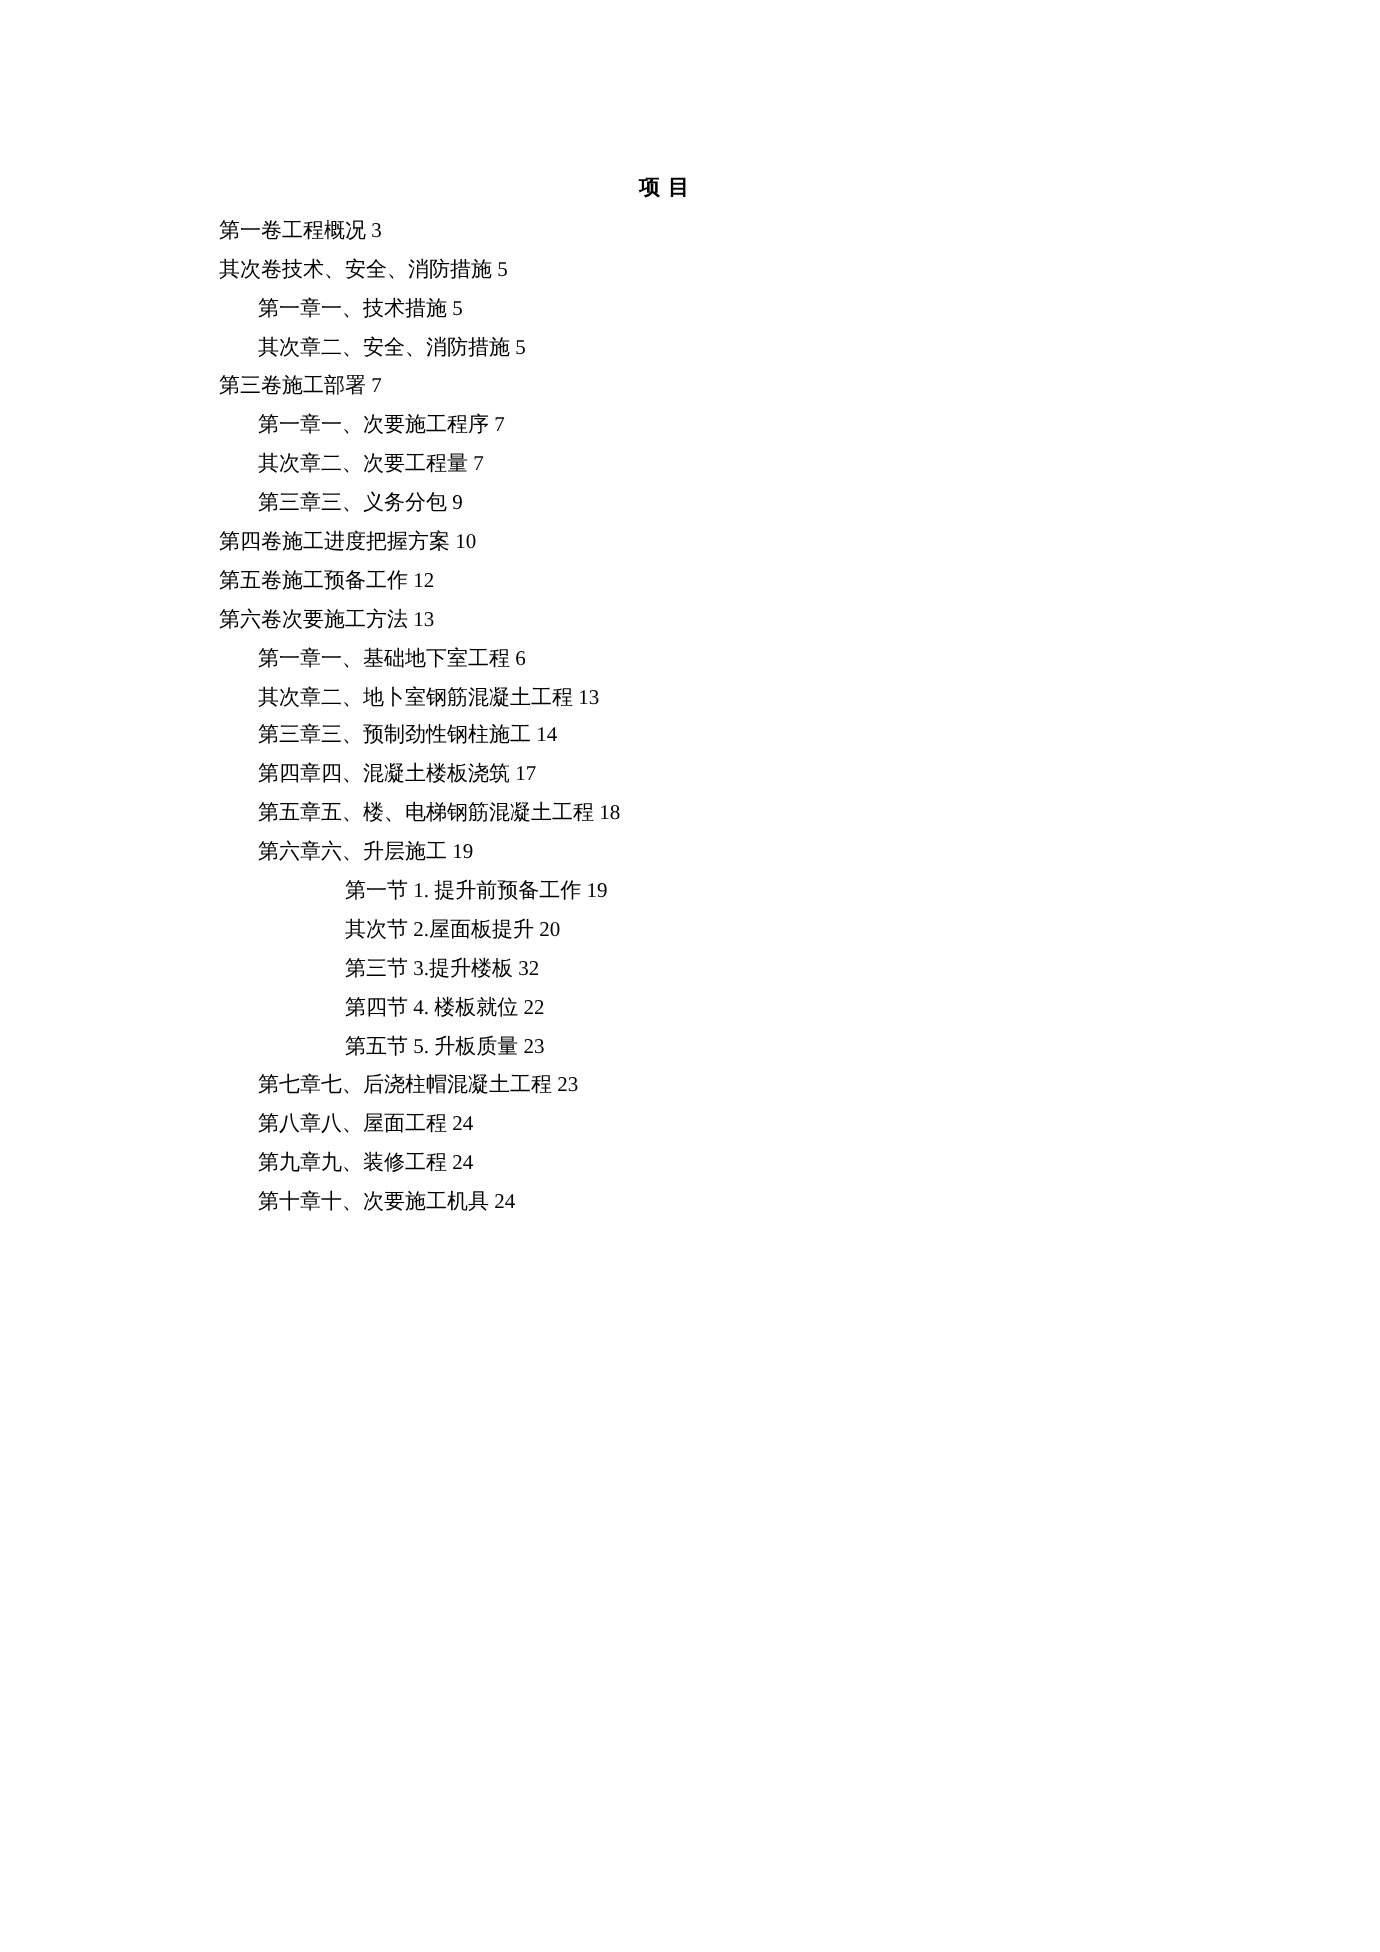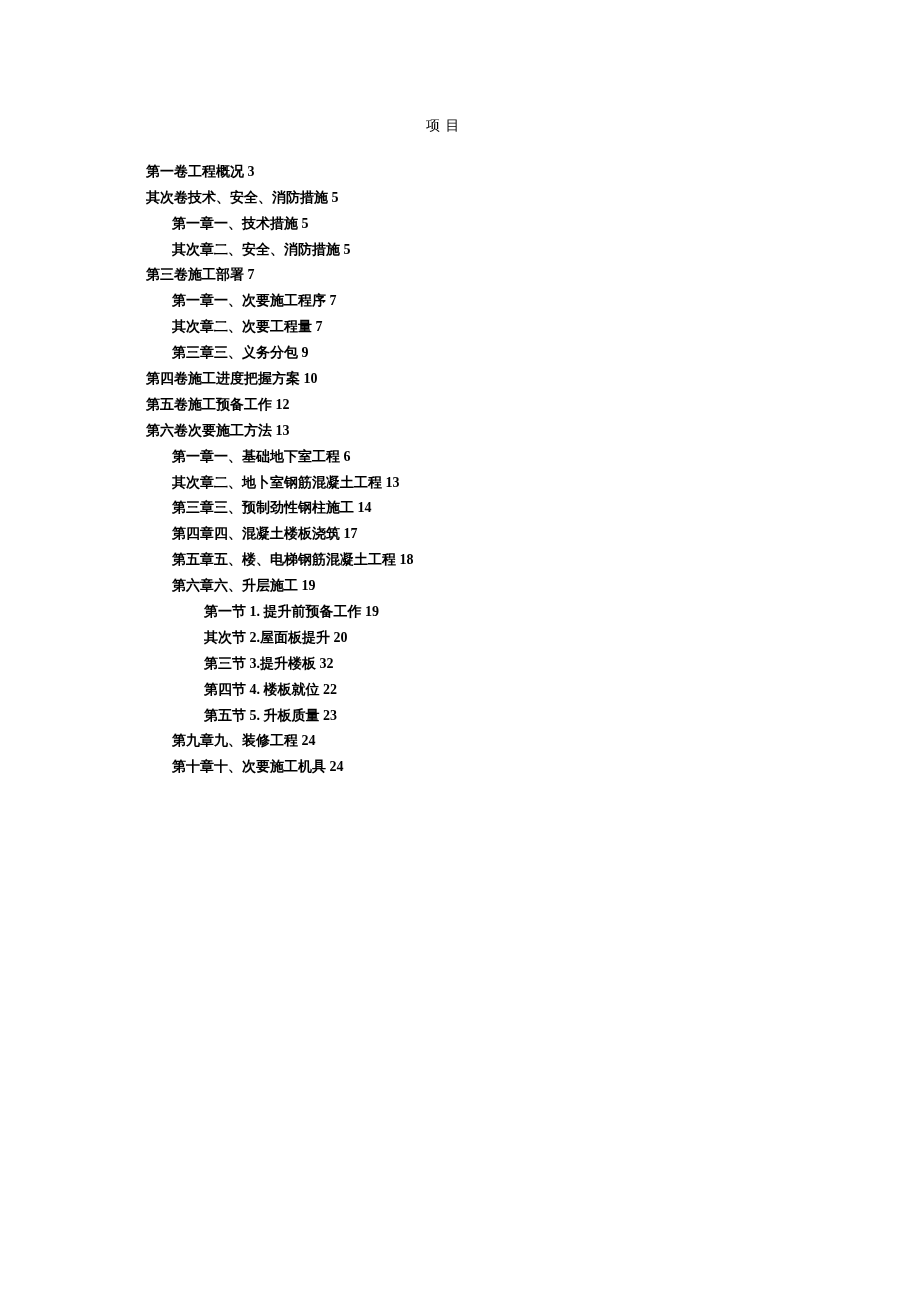--- a/index.html
+++ b/index.html
@@ -1,45 +1,44 @@
 <!DOCTYPE html>
 <html><head>
   <meta charset="utf-8">
   <style>
     * {
       margin: 0;
       padding: 0;
       box-sizing: border-box;
-      font-weight: bold;
     }
     body {
       background: #ffffff;
       font-family: "SimSun", "宋体", serif;
       font-size: 14px;
       color: #000000;
       width: 920px;
       height: 1301px;
       padding-top: 113px;
       padding-left: 146px;
       line-height: 1.85;
     }
     .title {
-      font-weight: normal;
+      font-weight: bold;
       margin-left: 280px;
-      margin-bottom: 20px;
+      margin-bottom: 3px;
       letter-spacing: 1px;
     }
     .level1 {
       margin-left: 0px;
     }
     .level2 {
       margin-left: 26px;
     }
     .level3 {
-      margin-left: 58px;
+      margin-left: 84px;
     }
   </style>
 </head>
 <body>
 
 <div class="title">项 目</div>
 
 <div>
   <div class="level1">第一卷工程概况 3</div>
   <div class="level1">其次卷技术、安全、消防措施 5</div>
@@ -56,15 +55,17 @@
   <div class="level2">其次章二、地卜室钢筋混凝土工程 13</div>
   <div class="level2">第三章三、预制劲性钢柱施工 14</div>
   <div class="level2">第四章四、混凝土楼板浇筑 17</div>
   <div class="level2">第五章五、楼、电梯钢筋混凝土工程 18</div>
   <div class="level2">第六章六、升层施工 19</div>
   <div class="level3">第一节 1. 提升前预备工作 19</div>
   <div class="level3">其次节 2.屋面板提升 20</div>
   <div class="level3">第三节 3.提升楼板 32</div>
   <div class="level3">第四节 4. 楼板就位 22</div>
   <div class="level3">第五节 5. 升板质量 23</div>
+  <div class="level2">第七章七、后浇柱帽混凝土工程 23</div>
+  <div class="level2">第八章八、屋面工程 24</div>
   <div class="level2">第九章九、装修工程 24</div>
   <div class="level2">第十章十、次要施工机具 24</div>
 </div>
 
 </body></html>

